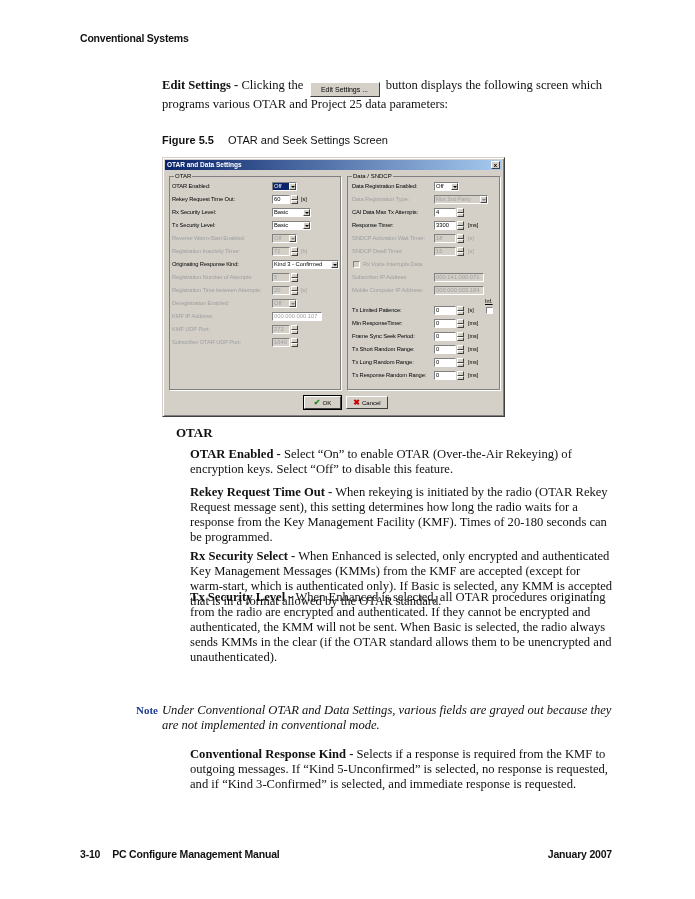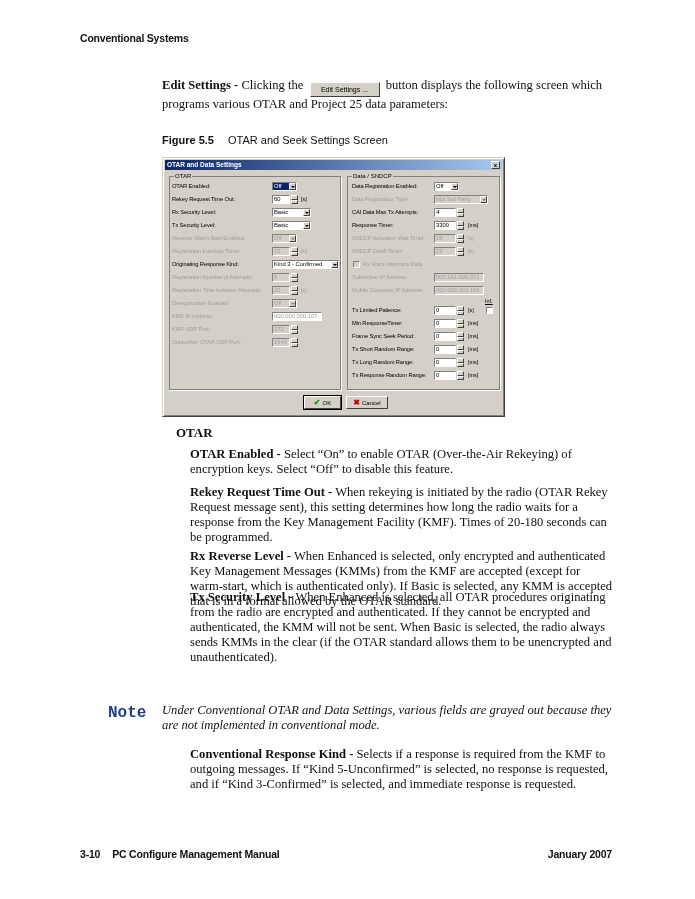--- a/index.html
+++ b/index.html
@@ -35,21 +35,21 @@
   .chk.disc { background: #d4d0c8; }
   .dbtn { position: absolute; top: 238px; height: 13px; background: #d4d0c8; border: 1px solid; border-color: #fff #404040 #404040 #fff; font-size: 6px; line-height: 11px; text-align: center; }
   .dbtn.def { outline: 1px solid #000; }
   .ok-icon { color: #1a8a1a; font-weight: bold; font-size: 8px; margin-right: 2px; }
   .cancel-icon { color: #c80000; font-weight: bold; font-size: 8px; margin-right: 2px; }
 
   
   .body-text { position: absolute; left: 190px; width: 425px; font-size: 12.6px; line-height: 15px; }
   .body-text b { font-weight: bold; margin-top: 8px; }
   .sec-title { position: absolute; left: 176px; top: 425px; font-weight: bold; font-size: 13px; }
-  .note-label { position: absolute; left: 108px; top: 704px; font-family: Liberation Mono, monospace; font-weight: bold; color: #1f3d99; font-size: 16px; }
+  .note-label { position: absolute; left: 136px; top: 704px; font-family: Liberation Serif, serif; font-weight: bold; color: #1f3d99; font-size: 11px; }
   .note-text { position: absolute; left: 162px; top: 703px; width: 455px; font-style: italic; font-size: 12.6px; line-height: 15px; }
   .footer-left { position: absolute; left: 80px; top: 848px; font-family: "Liberation Sans", sans-serif; font-weight: bold; font-size: 10.5px; letter-spacing: -0.2px; }
   .footer-left .pg { margin-right: 12px; }
   .footer-right { position: absolute; right: 83px; top: 848px; font-family: "Liberation Sans", sans-serif; font-weight: bold; font-size: 10.5px; letter-spacing: -0.2px; }
 </style>
 </head>
 <body>
 
 <div class="hdr">Conventional Systems</div>
 
@@ -280,21 +280,21 @@
 
 <div class="sec-title">OTAR</div>
 
 <div class="body-text" style="top:447px;">
   <b>OTAR Enabled -</b><span> Select “On” to enable OTAR (Over-the-Air Rekeying) of encryption keys. Select “Off” to disable this feature.</span>
 </div>
 <div class="body-text" style="top:485px;">
   <b>Rekey Request Time Out -</b><span> When rekeying is initiated by the radio (OTAR Rekey Request message sent), this setting determines how long the radio waits for a response from the Key Management Facility (KMF). Times of 20-180 seconds can be programmed.</span>
 </div>
 <div class="body-text" style="top:549px;">
-  <b>Rx Reverse Level -</b><span> When Enhanced is selected, only encrypted and authenticated Key Management Messages (KMMs) from the KMF are accepted (except for warm-start, which is authenticated only). If Basic is selected, any KMM is accepted that is in a format allowed by the OTAR standard.</span>
+  <b>Rx Security Select -</b><span> When Enhanced is selected, only encrypted and authenticated Key Management Messages (KMMs) from the KMF are accepted (except for warm-start, which is authenticated only). If Basic is selected, any KMM is accepted that is in a format allowed by the OTAR standard.</span>
 </div>
 <div class="body-text" style="top:590px;">
   <b>Tx Security Level -</b><span> When Enhanced is selected, all OTAR procedures originating from the radio are encrypted and authenticated. If they cannot be encrypted and authenticated, the KMM will not be sent. When Basic is selected, the radio always sends KMMs in the clear (if the OTAR standard allows them to be unencrypted and unauthenticated).</span>
 </div>
 
 <div class="note-label">Note</div>
 <div class="note-text">Under Conventional OTAR and Data Settings, various fields are grayed out because they are not implemented in conventional mode.</div>
 
 <div class="body-text" style="top:747px;">
   <b>Conventional Response Kind -</b><span> Selects if a response is required from the KMF to outgoing messages. If “Kind 5-Unconfirmed” is selected, no response is requested, and if “Kind 3-Confirmed” is selected, and immediate response is requested.</span>

